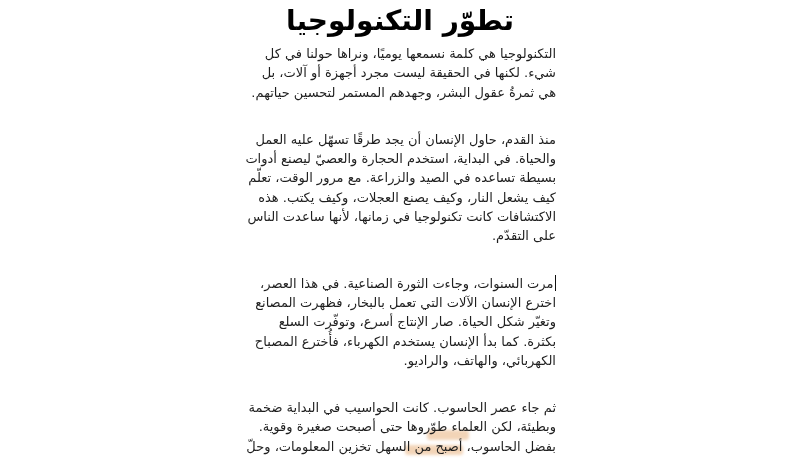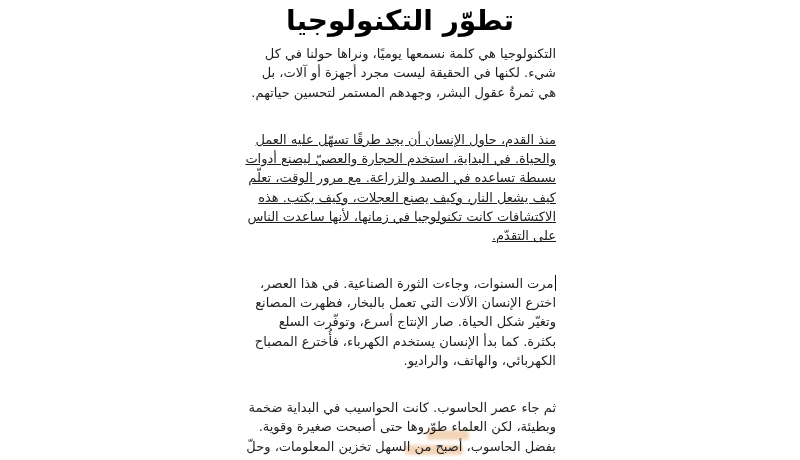--- a/index.html
+++ b/index.html
@@ -31,21 +31,20 @@
     margin: 0 0 11px 0;
   }
   .para {
     font-size: 13px;
     line-height: 19.3px;
     margin: 0 0 28px 0;
     cursor: text;
     position: relative;
   }
   .para.tight {
-    text-decoration: underline;
   }
   .caret {
     display: inline-block;
     width: 1.5px;
     height: 16px;
     background: #111111;
     vertical-align: -3px;
     margin-left: 1px;
     animation: blink 1.1s step-end infinite;
   }

